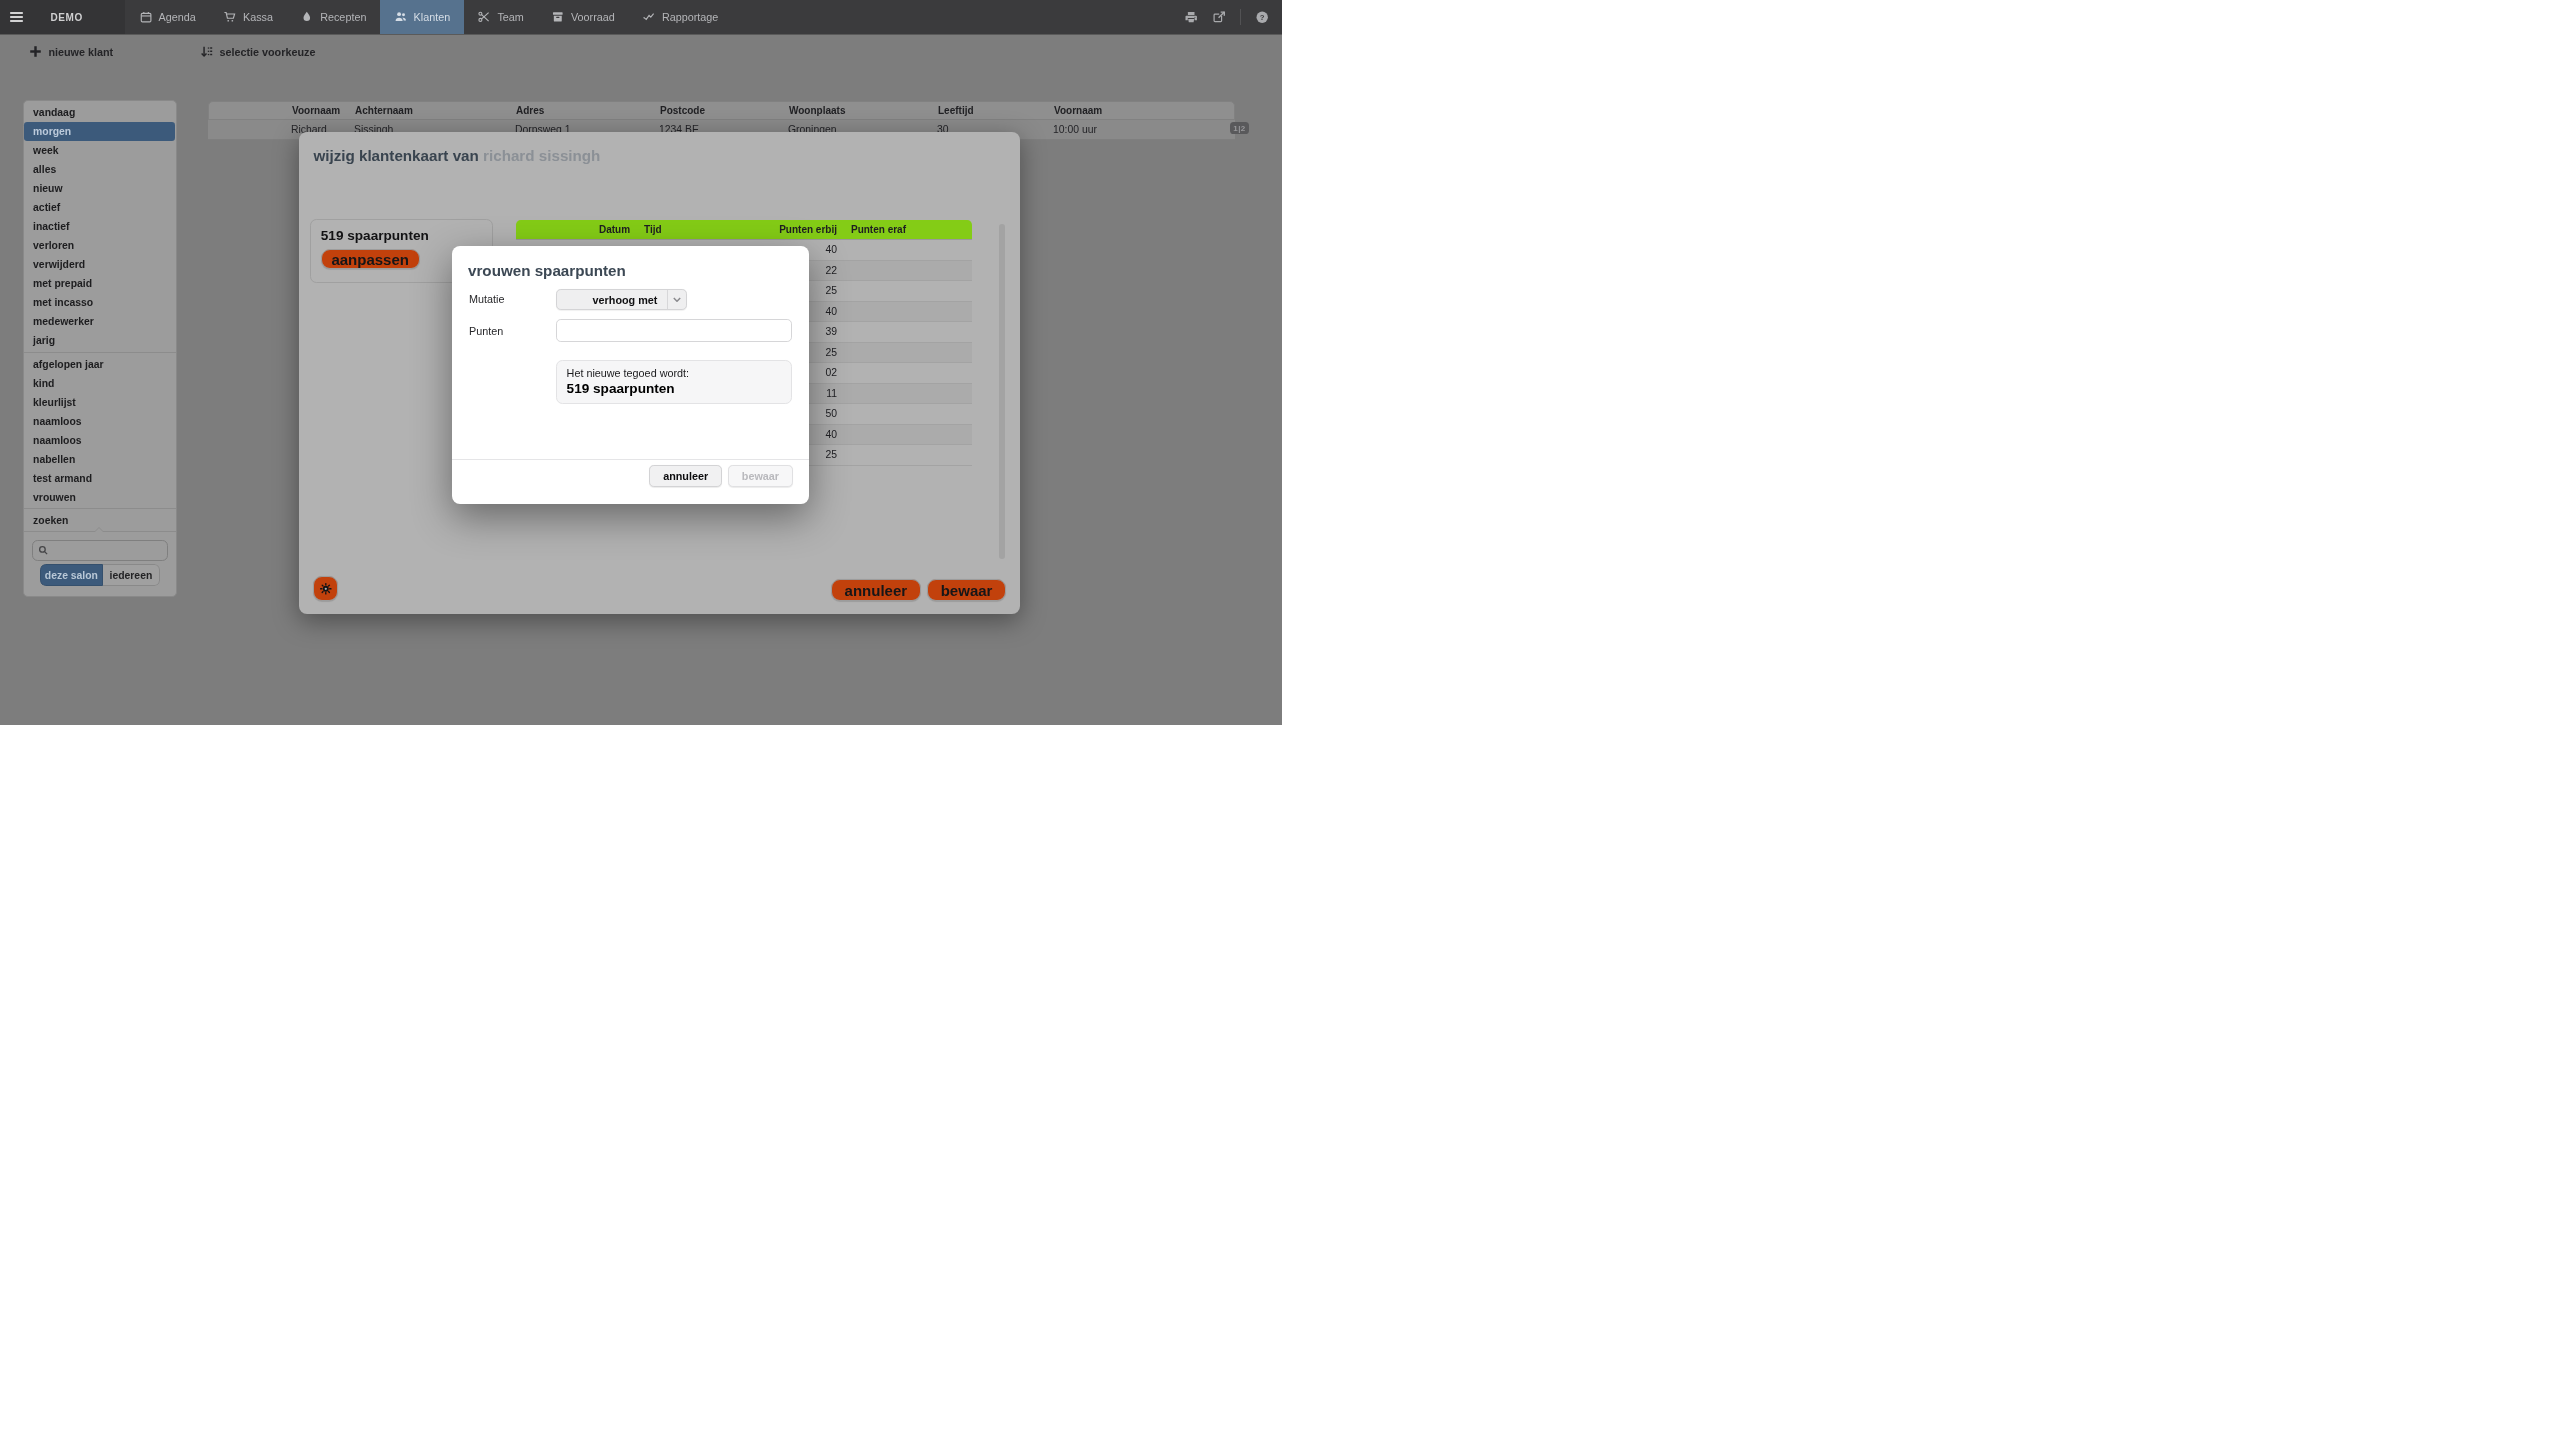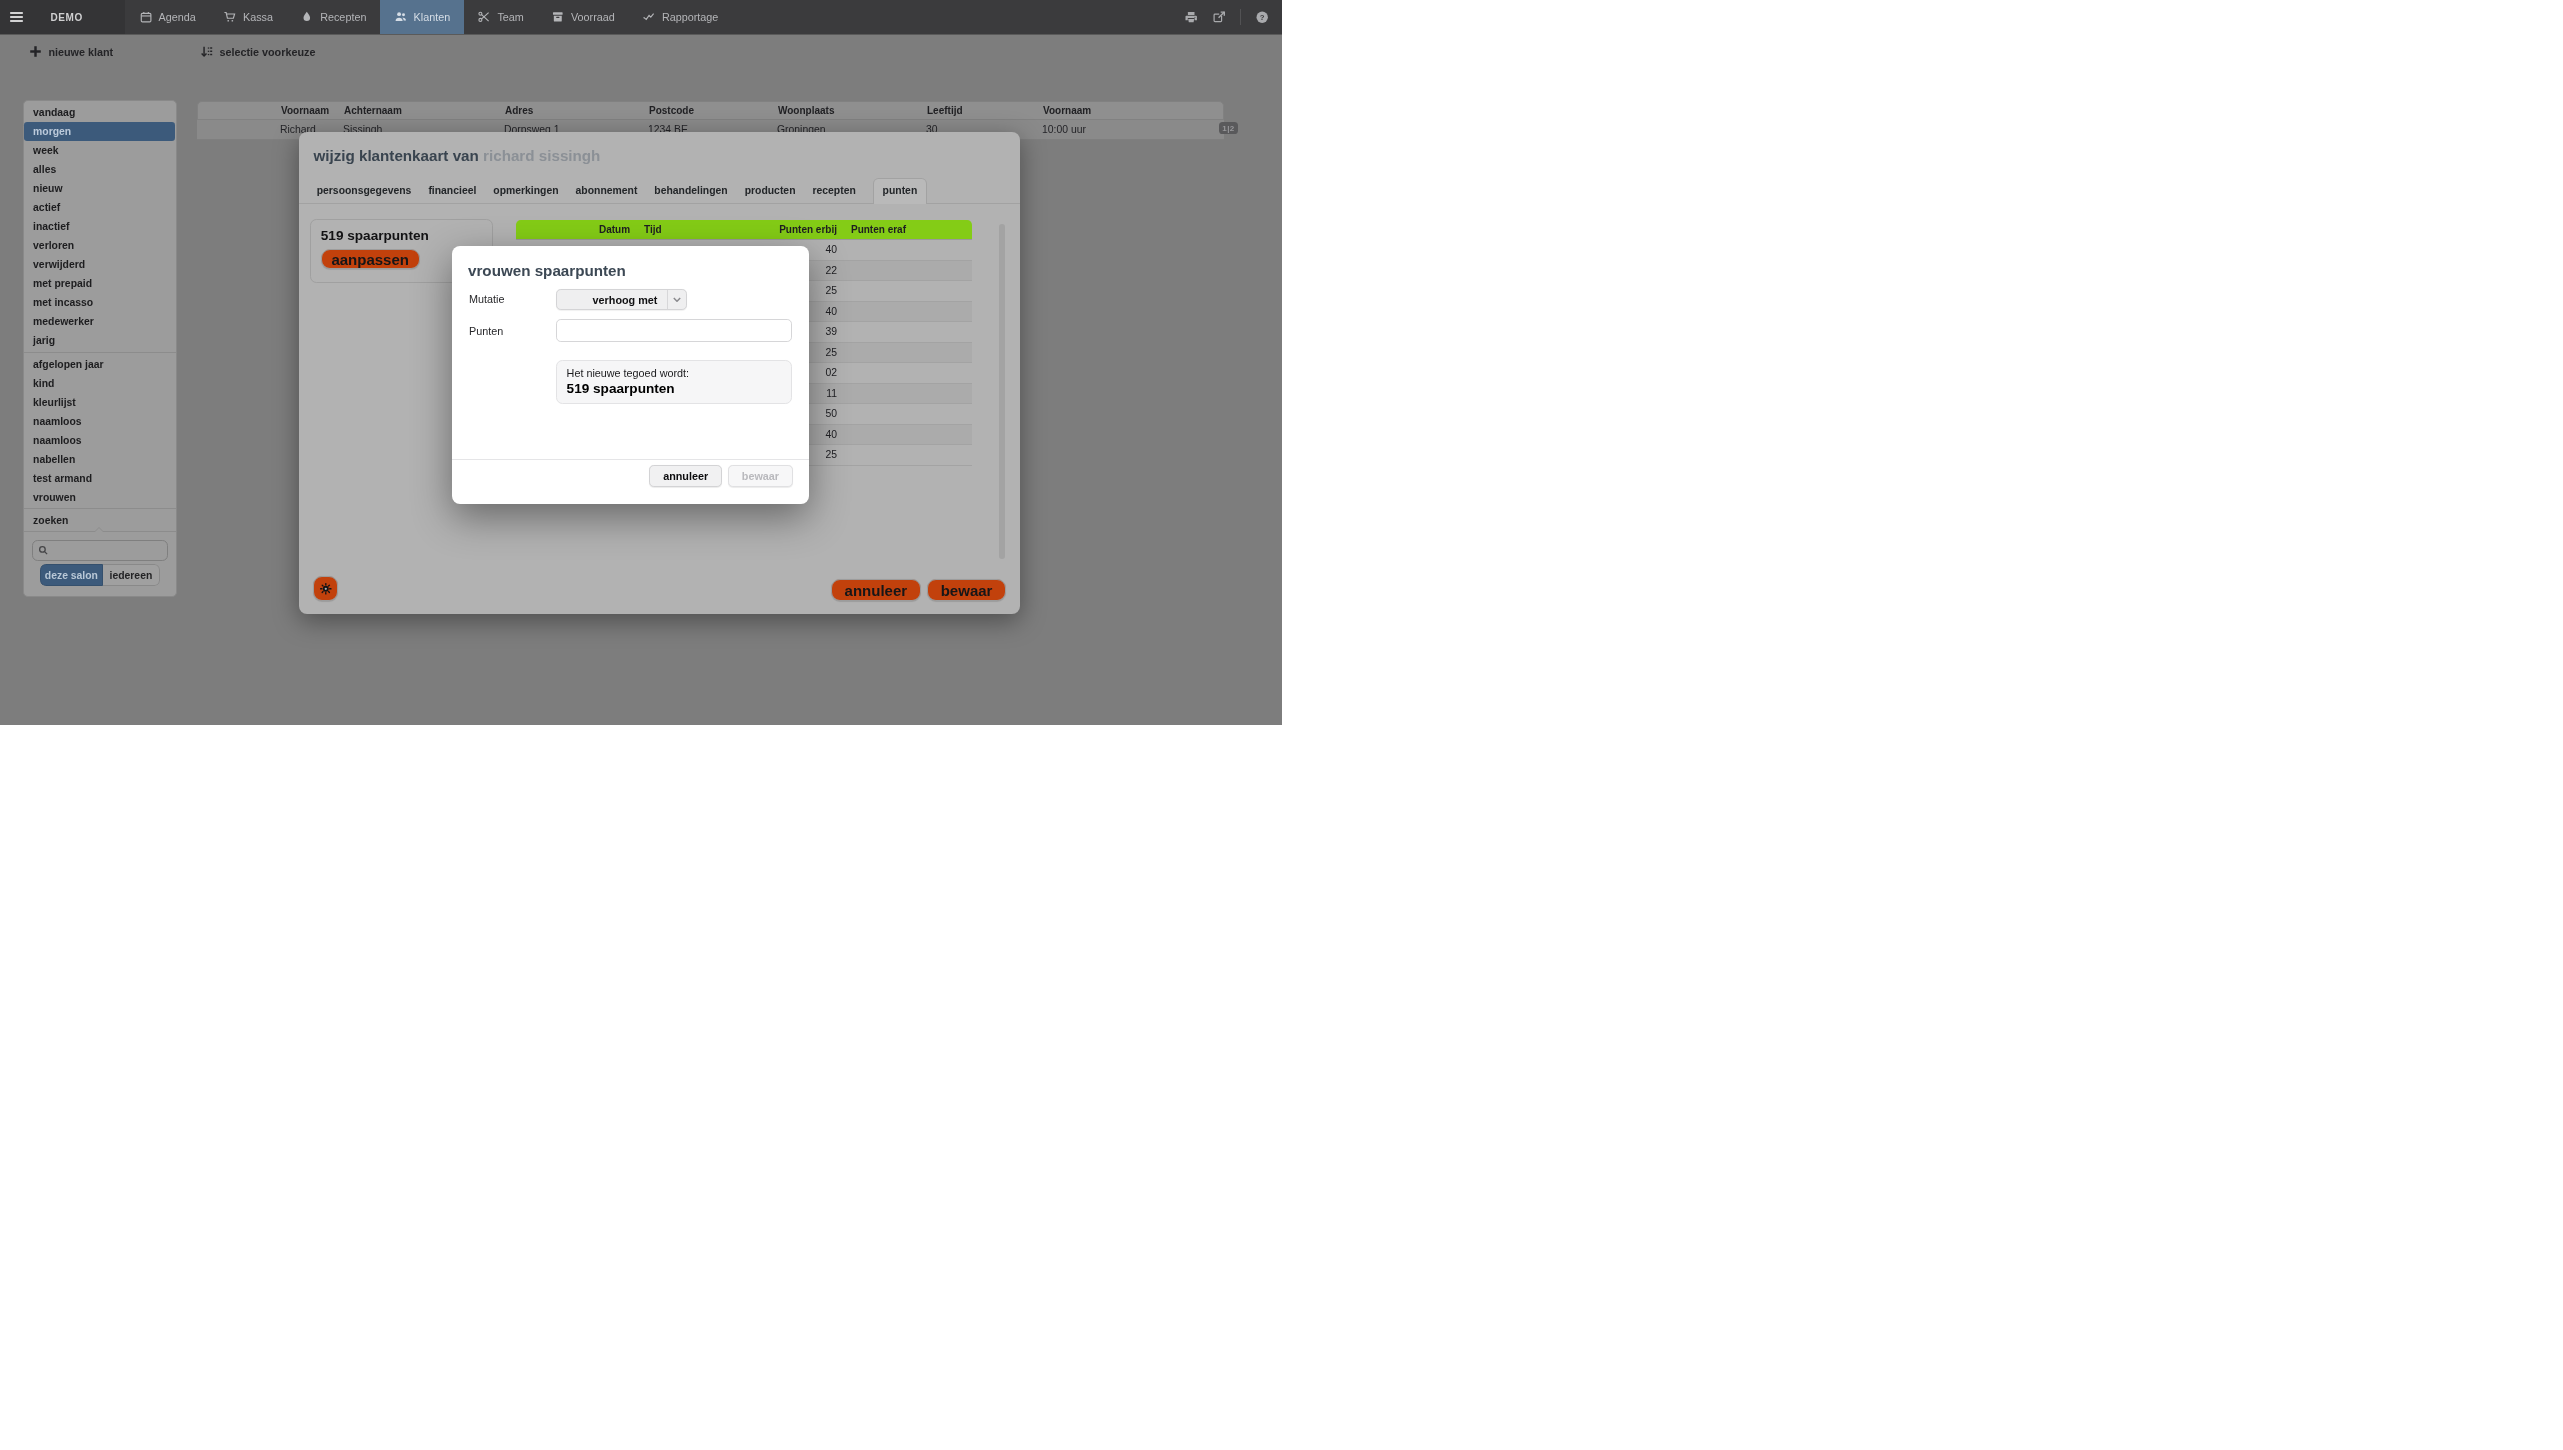--- a/index.html
+++ b/index.html
@@ -47,21 +47,21 @@
                 padding: 0 5.6px; background: #9c9c9c; }
   .search-box svg { width: 10.4px; height: 10.4px; flex: none; }
   .search-box input { border: none; outline: none; background: transparent; width: 100%; margin-left: 4px;
                       font-size: 10.4px; color: #1d1d1f; font-family: "Liberation Sans", sans-serif; }
   .scope { display: flex; margin: 3.2px 8px 7.2px; height: 21.7px; border-radius: 5.6px; overflow: hidden; }
   .scope-btn { display: flex; align-items: center; justify-content: center; font-weight: 700; font-size: 10.4px; cursor: pointer; }
   .scope-btn.on { flex: 1.12; background: #3c5a7b; color: #b9c8d7; border: 0.8px solid #35506d; border-radius: 5.6px 0 0 5.6px; }
   .scope-btn.off { flex: 1; background: #a0a0a0; color: #232325; border: 0.8px solid #898989; border-left: none; border-radius: 0 5.6px 5.6px 0; }
 
   
-  .clients { position: absolute; left: 197px; top: 101px; width: 1027px; z-index: 1; }
+  .clients { position: absolute; left: 208px; top: 101px; width: 1027px; z-index: 1; }
   .crow { display: grid; grid-template-columns: 83px 63px 161px 144px 129px 149px 116px 1fr; align-items: center; }
   .c-header { height: 19px; background: #8f8f8f; border: 0.8px solid #818181; border-radius: 4.8px 4.8px 0 0;
               font-weight: 700; font-size: 10px; color: #212124; }
   .c-row { height: 20px; background: #8a8a8a; font-size: 10.4px; color: #242428; border-bottom: 0.8px solid #7f7f7f; cursor: pointer; }
   .pager-badge { position: absolute; left: 1022px; top: 21px; width: 19px; height: 12px; background: #59595b;
                  border-radius: 3.6px; color: #98989b; font-size: 8px; font-weight: 700; display: flex;
                  align-items: center; justify-content: center; letter-spacing: 0.4px; cursor: pointer; }
 
   
   .modal { position: absolute; left: 299px; top: 132px; width: 721px; height: 482px; background: #b2b2b2;
@@ -306,30 +306,20 @@
       <span>10:00 uur</span>
     </div>
     <div class="pager-badge">1|2</div>
   </div>
 
   <div class="modal">
     <div class="m-title">
       <span class="prefix">wijzig klantenkaart van</span>
       <span class="name">richard sissingh</span>
     </div>
-    <div class="m-tabs">
-      <span class="m-tab">persoonsgegevens</span>
-      <span class="m-tab">financieel</span>
-      <span class="m-tab">opmerkingen</span>
-      <span class="m-tab">abonnement</span>
-      <span class="m-tab">behandelingen</span>
-      <span class="m-tab">producten</span>
-      <span class="m-tab">recepten</span>
-      <span class="m-tab active">punten</span>
-    </div>
 
     <div class="points-card">
       <div class="points-total">519 spaarpunten</div>
       <button class="btn-dim btn-aanpassen">aanpassen</button>
     </div>
 
     <div class="points-table">
       <div class="pt-grid pt-header">
         <span class="pt-sp1"></span>
         <span class="pt-datum">Datum</span>

